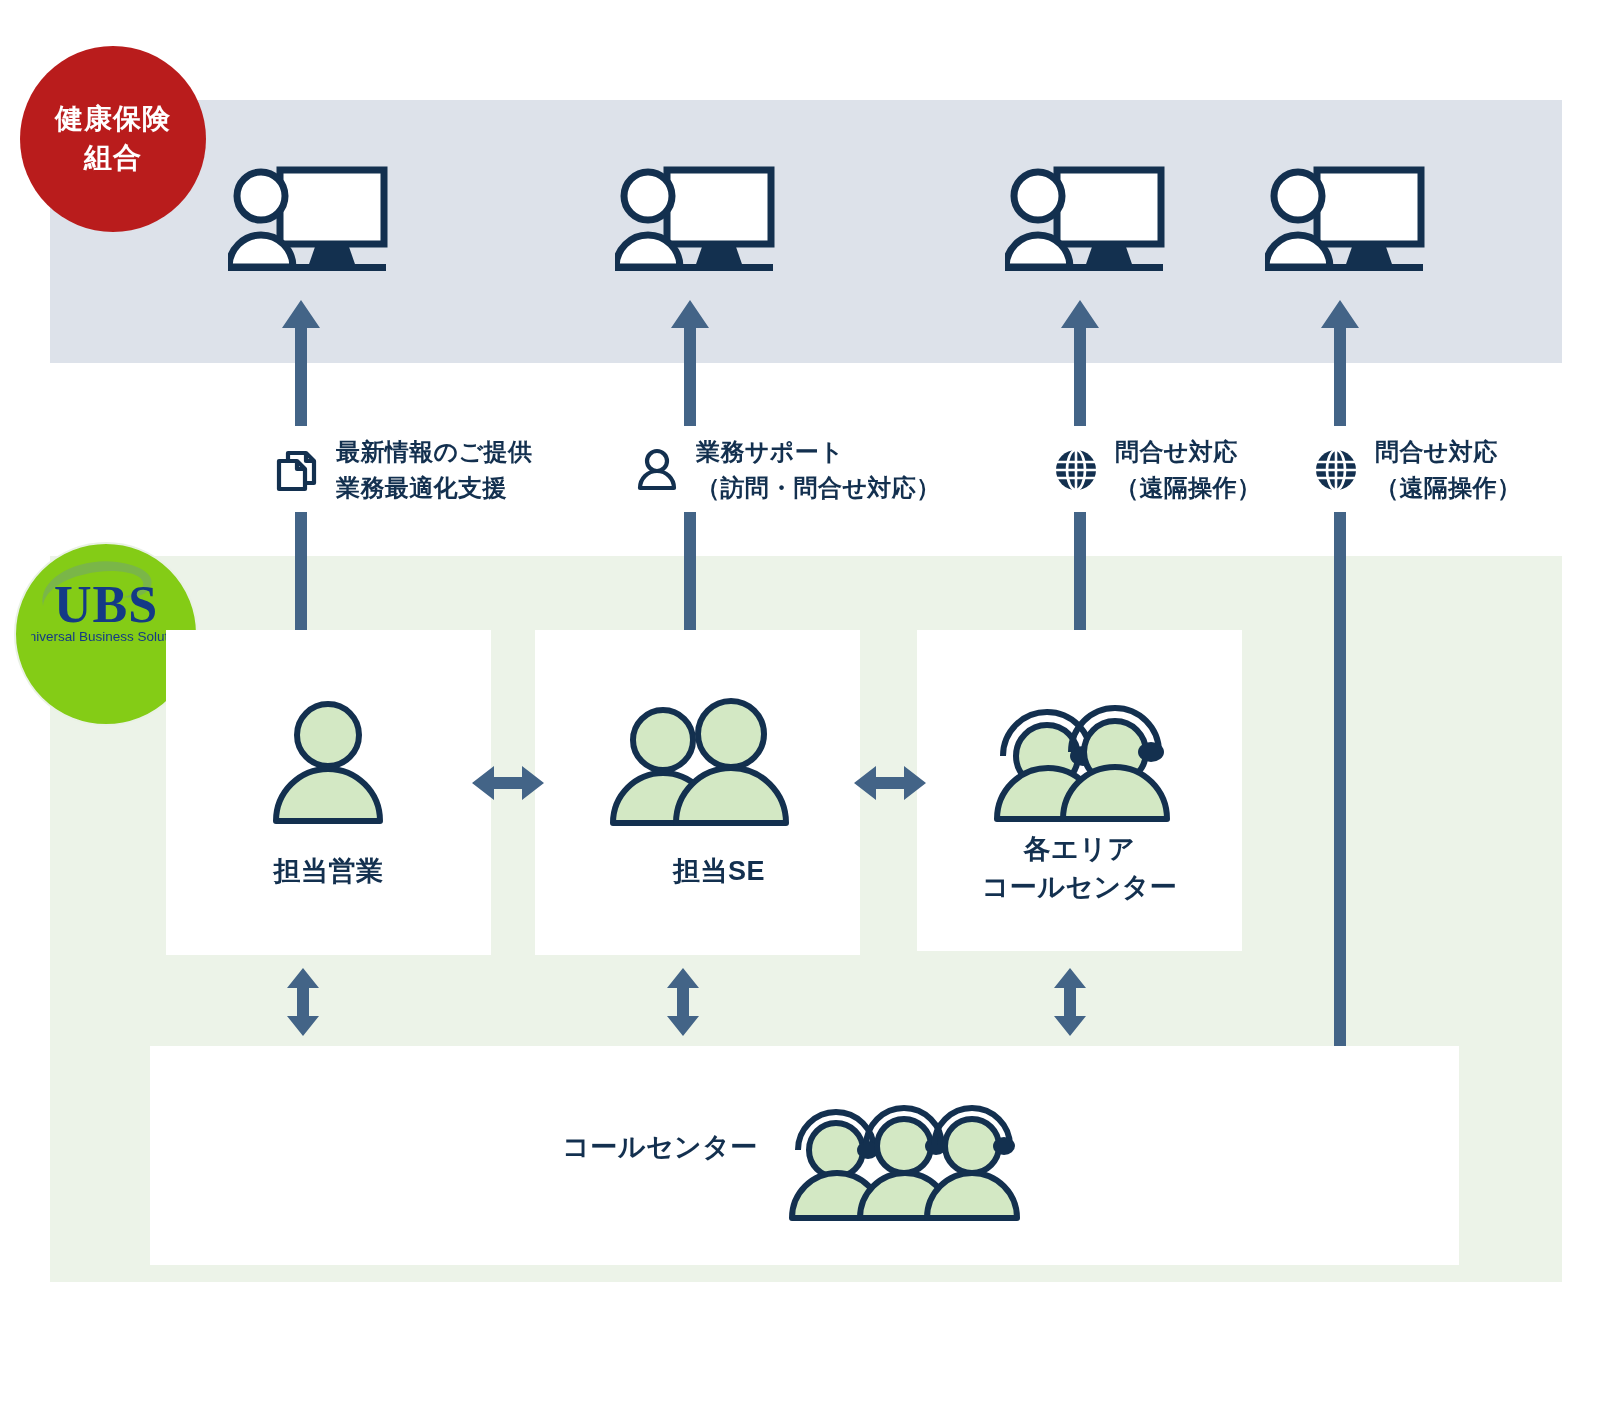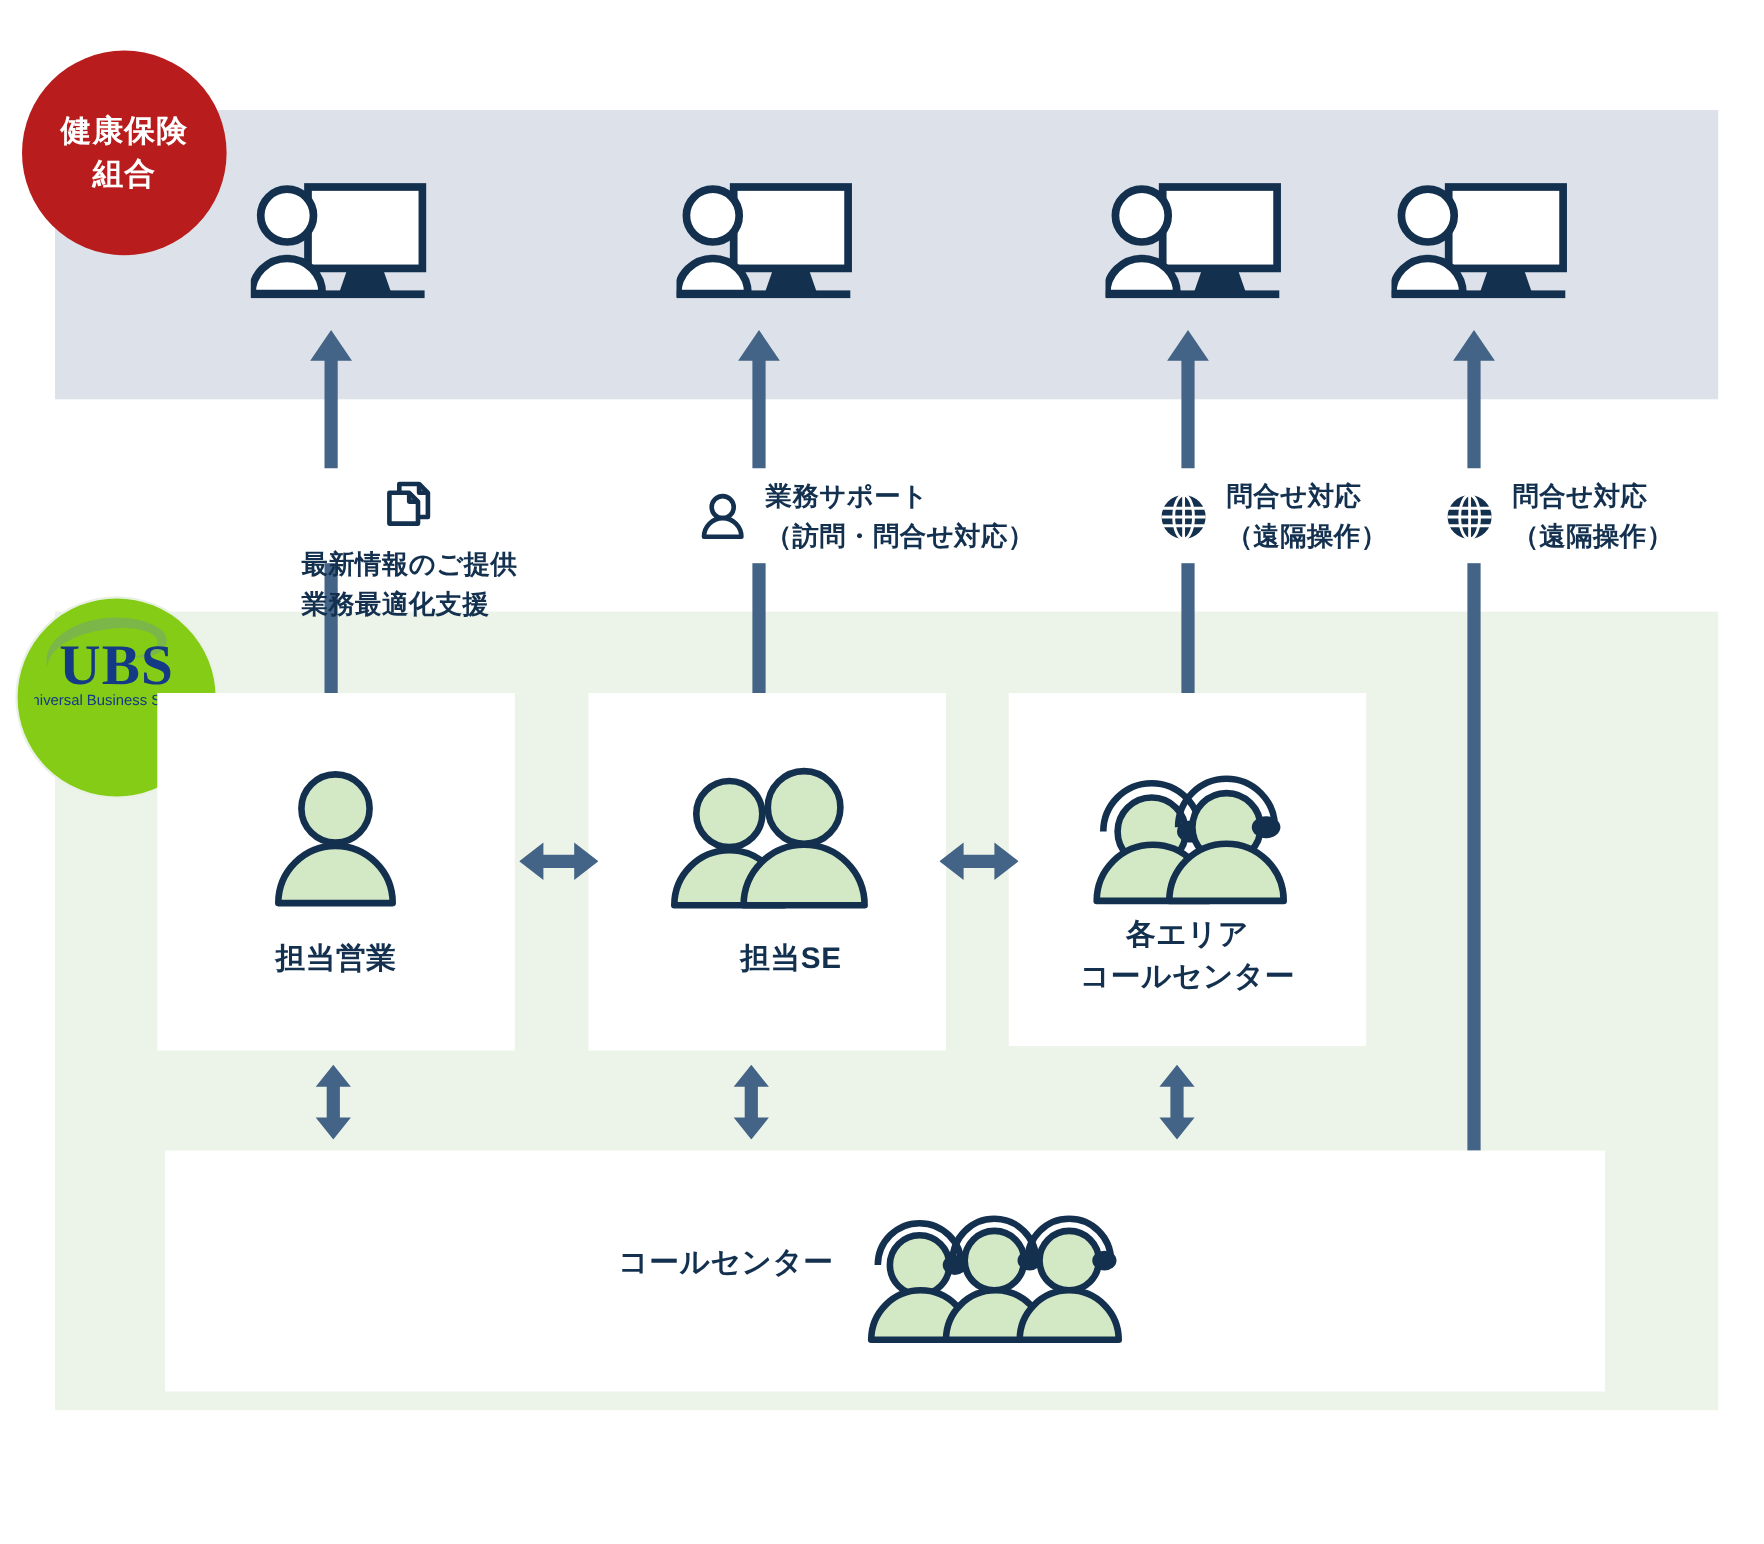--- a/index.html
+++ b/index.html
@@ -147,21 +147,21 @@
   </svg>
   <svg class="abs" style="left:1320px;top:300px;" width="40" height="126" viewBox="0 0 40 126">
     <path d="M20 0 L39 28 L26 28 L26 126 L14 126 L14 28 L1 28 Z" fill="#436487"></path>
   </svg>
 
   <div class="abs" style="left:295px;top:512px;width:12px;height:122px;background:#436487;"></div>
   <div class="abs" style="left:684px;top:512px;width:12px;height:122px;background:#436487;"></div>
   <div class="abs" style="left:1074px;top:512px;width:12px;height:122px;background:#436487;"></div>
   <div class="abs" style="left:1334px;top:512px;width:12px;height:534px;background:#436487;"></div>
 
-  <div class="flow" style="left:274px;top:434px;flex-direction:column;">
+  <div class="flow" style="left:274px;top:434px;">
     <span class="flow-icon">
       <svg width="46" height="46" viewBox="0 0 46 46">
         <path d="M14 6 H32 L40 14 V36 H14 Z" fill="#ffffff" stroke="#13304f" stroke-width="4.2" stroke-linejoin="round"></path>
         <path d="M32 6 V14 H40" fill="none" stroke="#13304f" stroke-width="4.2" stroke-linejoin="round"></path>
         <path d="M5 14 H23 L31 22 V42 H5 Z" fill="#ffffff" stroke="#13304f" stroke-width="4.2" stroke-linejoin="round"></path>
         <path d="M23 14 V22 H31" fill="none" stroke="#13304f" stroke-width="4.2" stroke-linejoin="round"></path>
       </svg>
     </span>
     <span class="flow-text"><span>最新情報のご提供</span><br><span>業務最適化支援</span></span>
   </div>
@@ -214,21 +214,21 @@
   </div>
 
   <div class="logo-circle">
     <svg width="150" height="110" viewBox="0 0 150 110">
       <path d="M12 62 C6 34 48 13 86 18 C110 21 124 31 120 42 C116 52 100 55 92 53 C106 50 114 44 112 38 C109 29 88 25 66 28 C36 32 14 45 12 62 Z" fill="#7ab648"></path>
       <text x="75" y="78" text-anchor="middle" font-family="'Liberation Serif','DejaVu Serif',serif" font-size="52" font-weight="bold" fill="#143a86" letter-spacing="1">UBS</text>
       <text x="75" y="97" text-anchor="middle" font-family="'Liberation Sans','DejaVu Sans',sans-serif" font-size="13.5" fill="#143a86">Universal Business Solutions</text>
     </svg>
   </div>
 
-  <div class="card" style="left:143px;top:630px;width:325px;height:325px;">
+  <div class="card" style="left:166px;top:630px;width:325px;height:325px;">
     <svg class="ill" style="left:100px;top:65px;" width="125" height="130" viewBox="0 0 125 130">
       <circle cx="62" cy="40" r="31" fill="#d3e8c4" stroke="#13304f" stroke-width="6"></circle>
       <path d="M10 126 A52 52 0 0 1 114 126 Z" fill="#d3e8c4" stroke="#13304f" stroke-width="6" stroke-linejoin="round"></path>
     </svg>
     <div class="card-label" style="top:222px;">
       <span>担当営業</span>
     </div>
   </div>
 
   <div class="card" style="left:535px;top:630px;width:325px;height:325px;">

